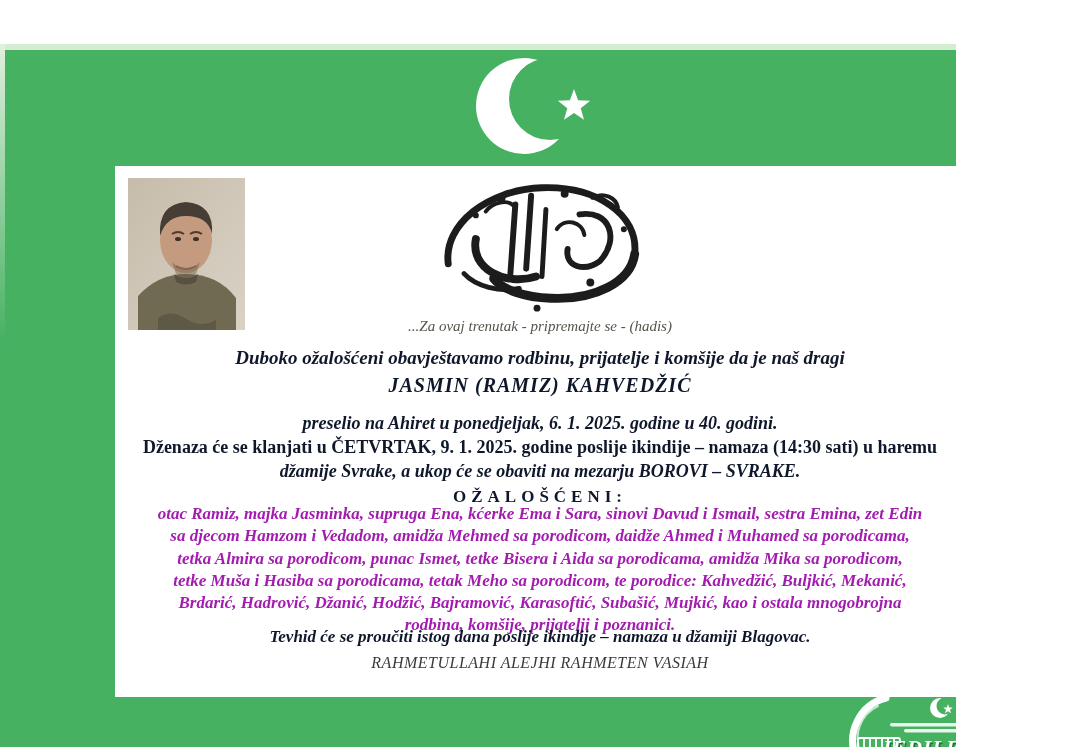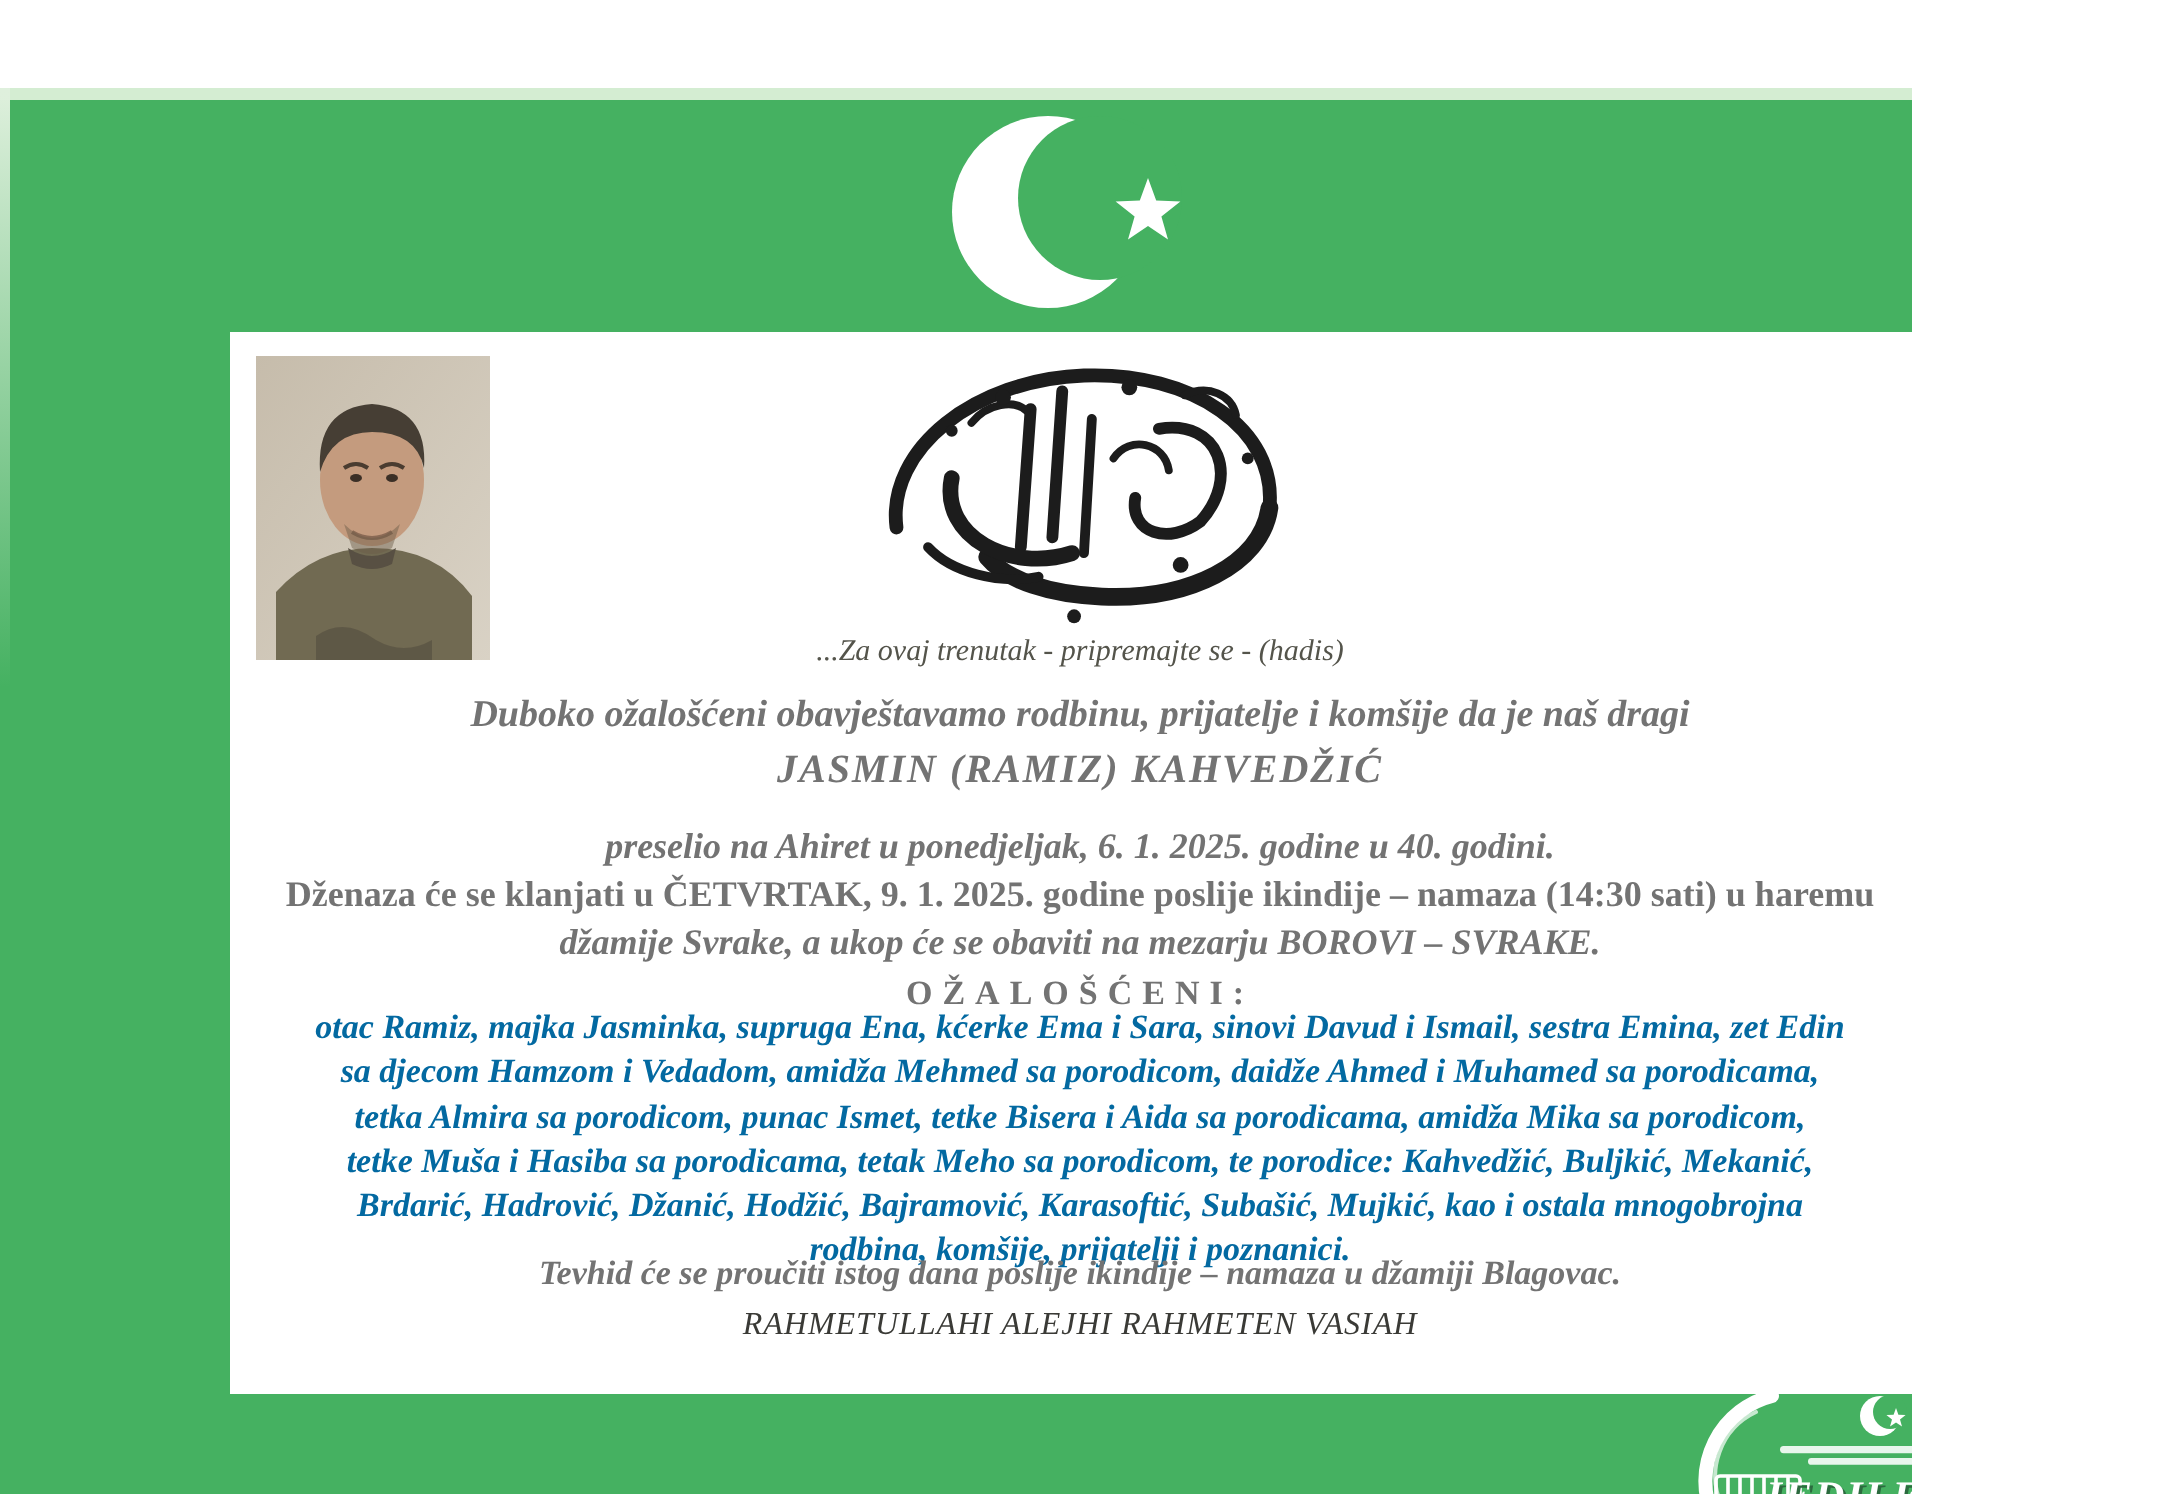--- a/index.html
+++ b/index.html
@@ -19,32 +19,32 @@
     position:absolute;left:115px;top:122px;width:850px;height:531px;
     background:#ffffff;
   }
   .photo{
     position:absolute;left:13px;top:12px;width:117px;height:152px;
     overflow:hidden;background:#cec4b4;
   }
   .calligraphy{
     position:absolute;left:300px;top:4px;width:250px;height:148px;
   }
-  .txt{position:absolute;left:0;width:850px;text-align:center;color:#737373;white-space:nowrap;}
+  .txt{position:absolute;left:0;width:850px;text-align:center;color:#0f172a;white-space:nowrap;}
   .caption{top:152px;font-style:italic;font-size:15px;color:#54544b;}
   .intro{top:181px;font-style:italic;font-weight:bold;font-size:19px;}
   .name{top:208px;font-style:italic;font-weight:bold;font-size:20px;letter-spacing:1px;}
   .death{top:247px;font-style:italic;font-weight:bold;font-size:18px;}
   .funeral1{top:271px;font-weight:bold;font-size:18px;}
   .funeral2{top:295px;font-style:italic;font-weight:bold;font-size:18px;}
   .mheading{top:321px;font-weight:bold;font-size:17px;letter-spacing:5px;}
   .mourners{position:absolute;left:0;top:337px;width:850px;text-align:center;}
   .mourners div{
     font-style:italic;font-weight:bold;font-size:17px;line-height:22.3px;
-    color:#0369a1;white-space:nowrap;
+    color:#a21caf;white-space:nowrap;
   }
   .tevhid{top:461px;font-style:italic;font-weight:bold;font-size:17px;}
   .prayer{top:488px;font-style:italic;font-size:16px;color:#3a3a36;letter-spacing:0.5px;}
   .logo{position:absolute;left:828px;top:648px;width:200px;height:95px;}
   .logo-art{position:absolute;left:0;top:0;width:200px;height:95px;}
   .logo-name{
     position:absolute;left:40px;top:44px;width:150px;text-align:center;
     font-style:italic;font-weight:bold;font-size:21px;color:#ffffff;
     text-shadow:1.5px 1.5px 0 #2c6b3f;white-space:nowrap;letter-spacing:1px;
   }

